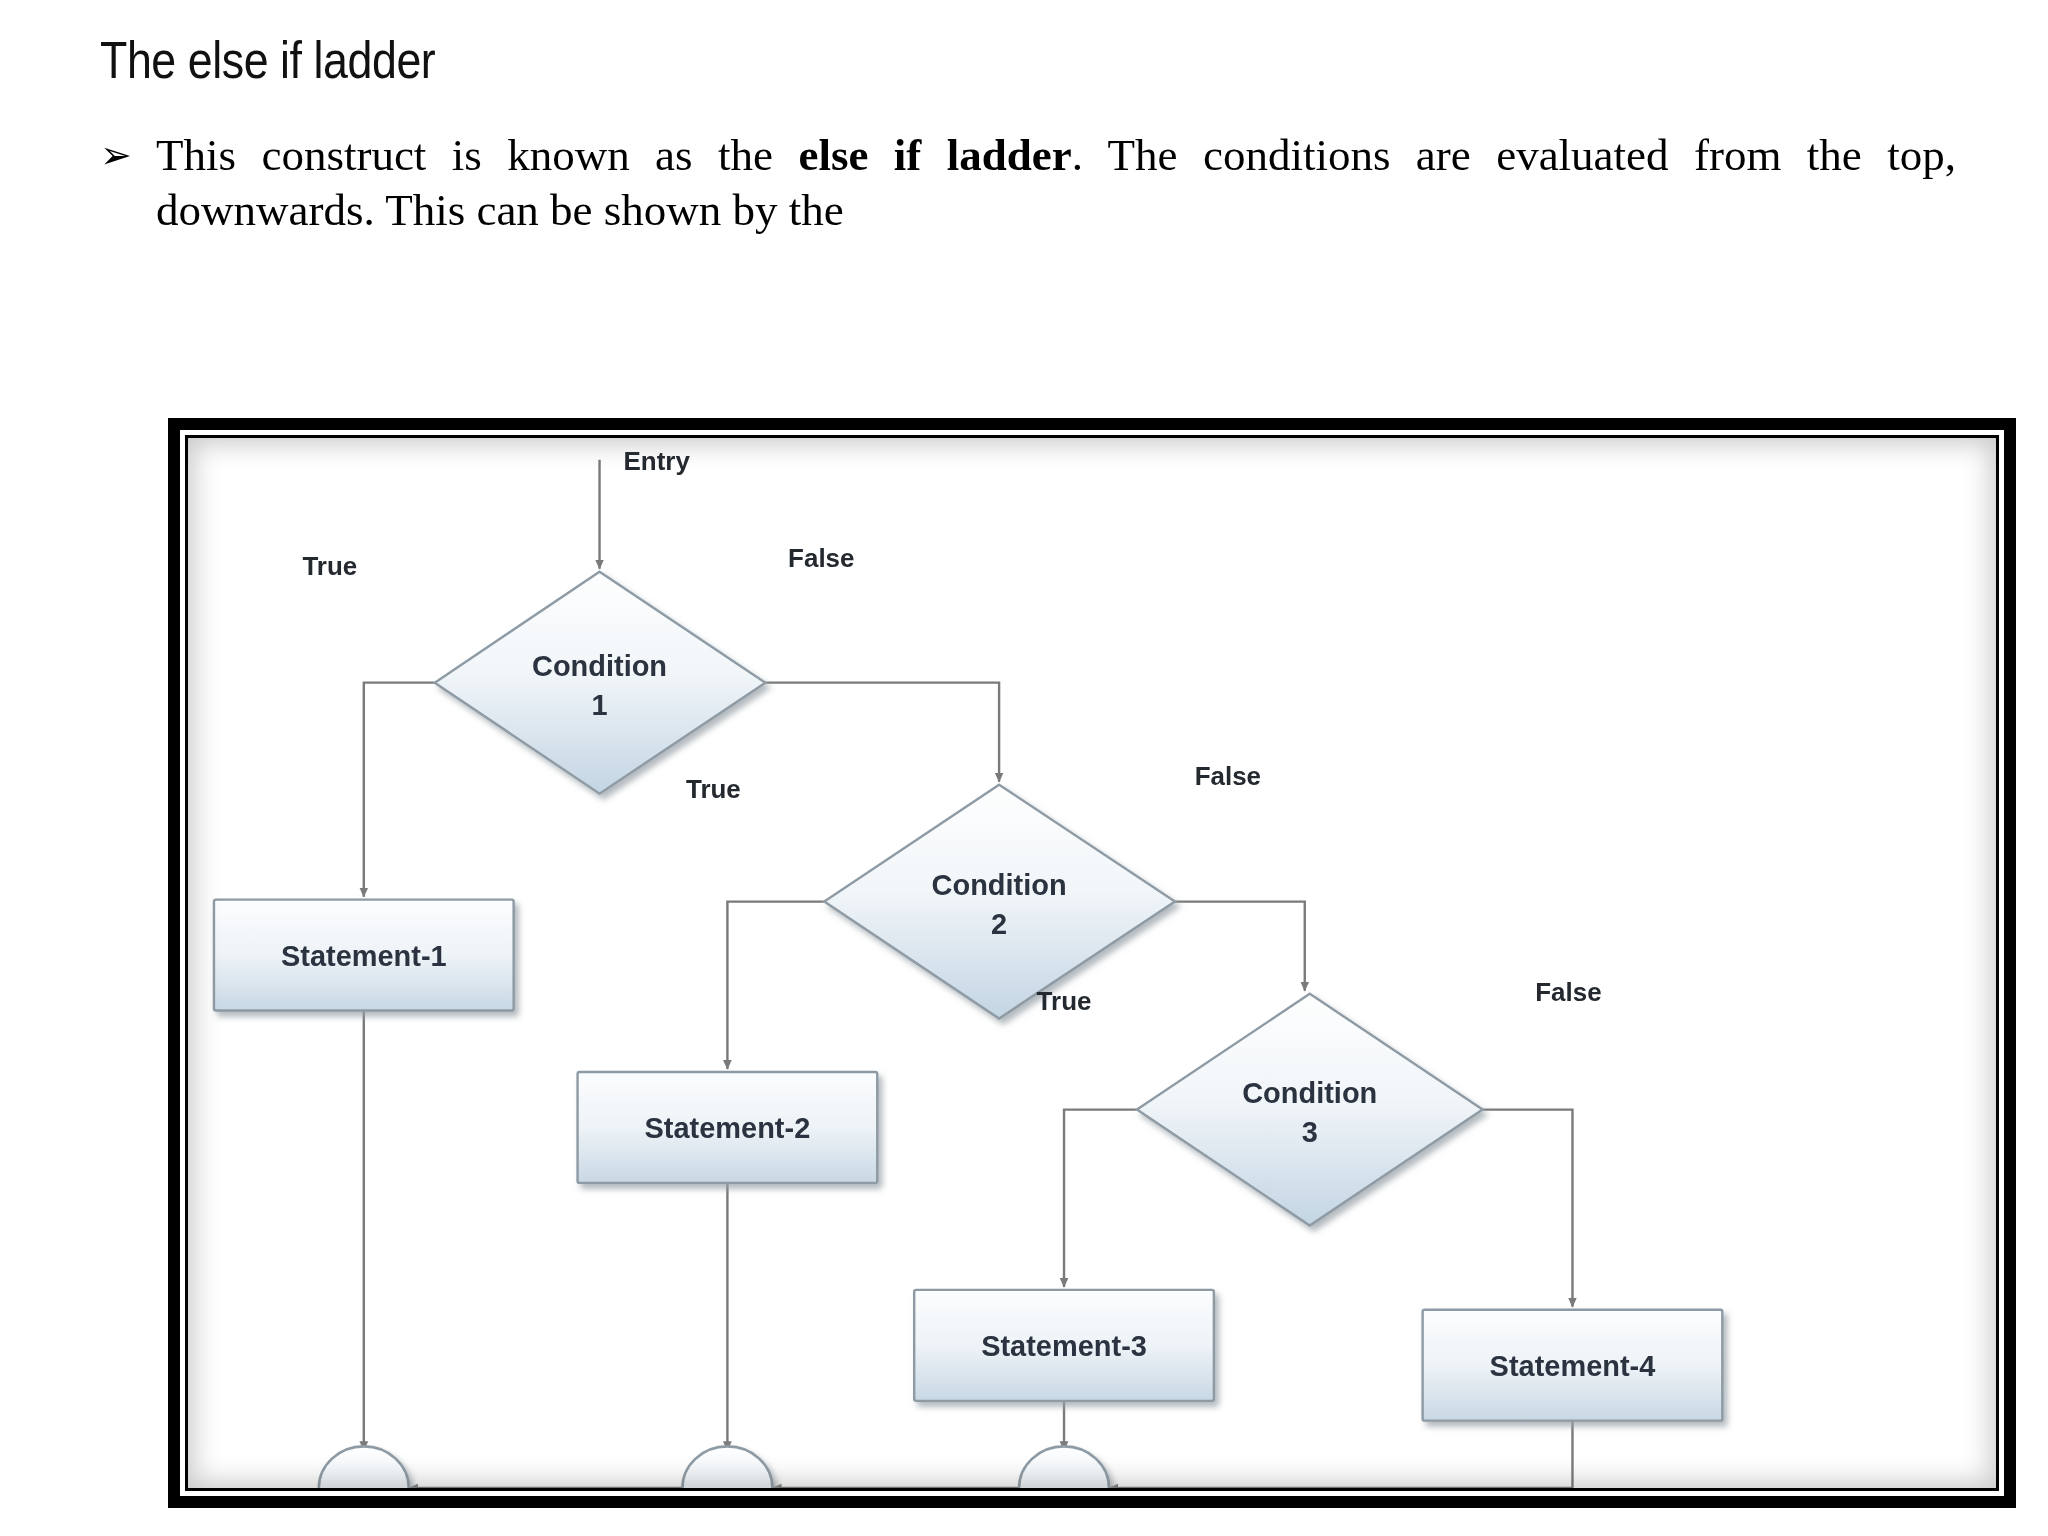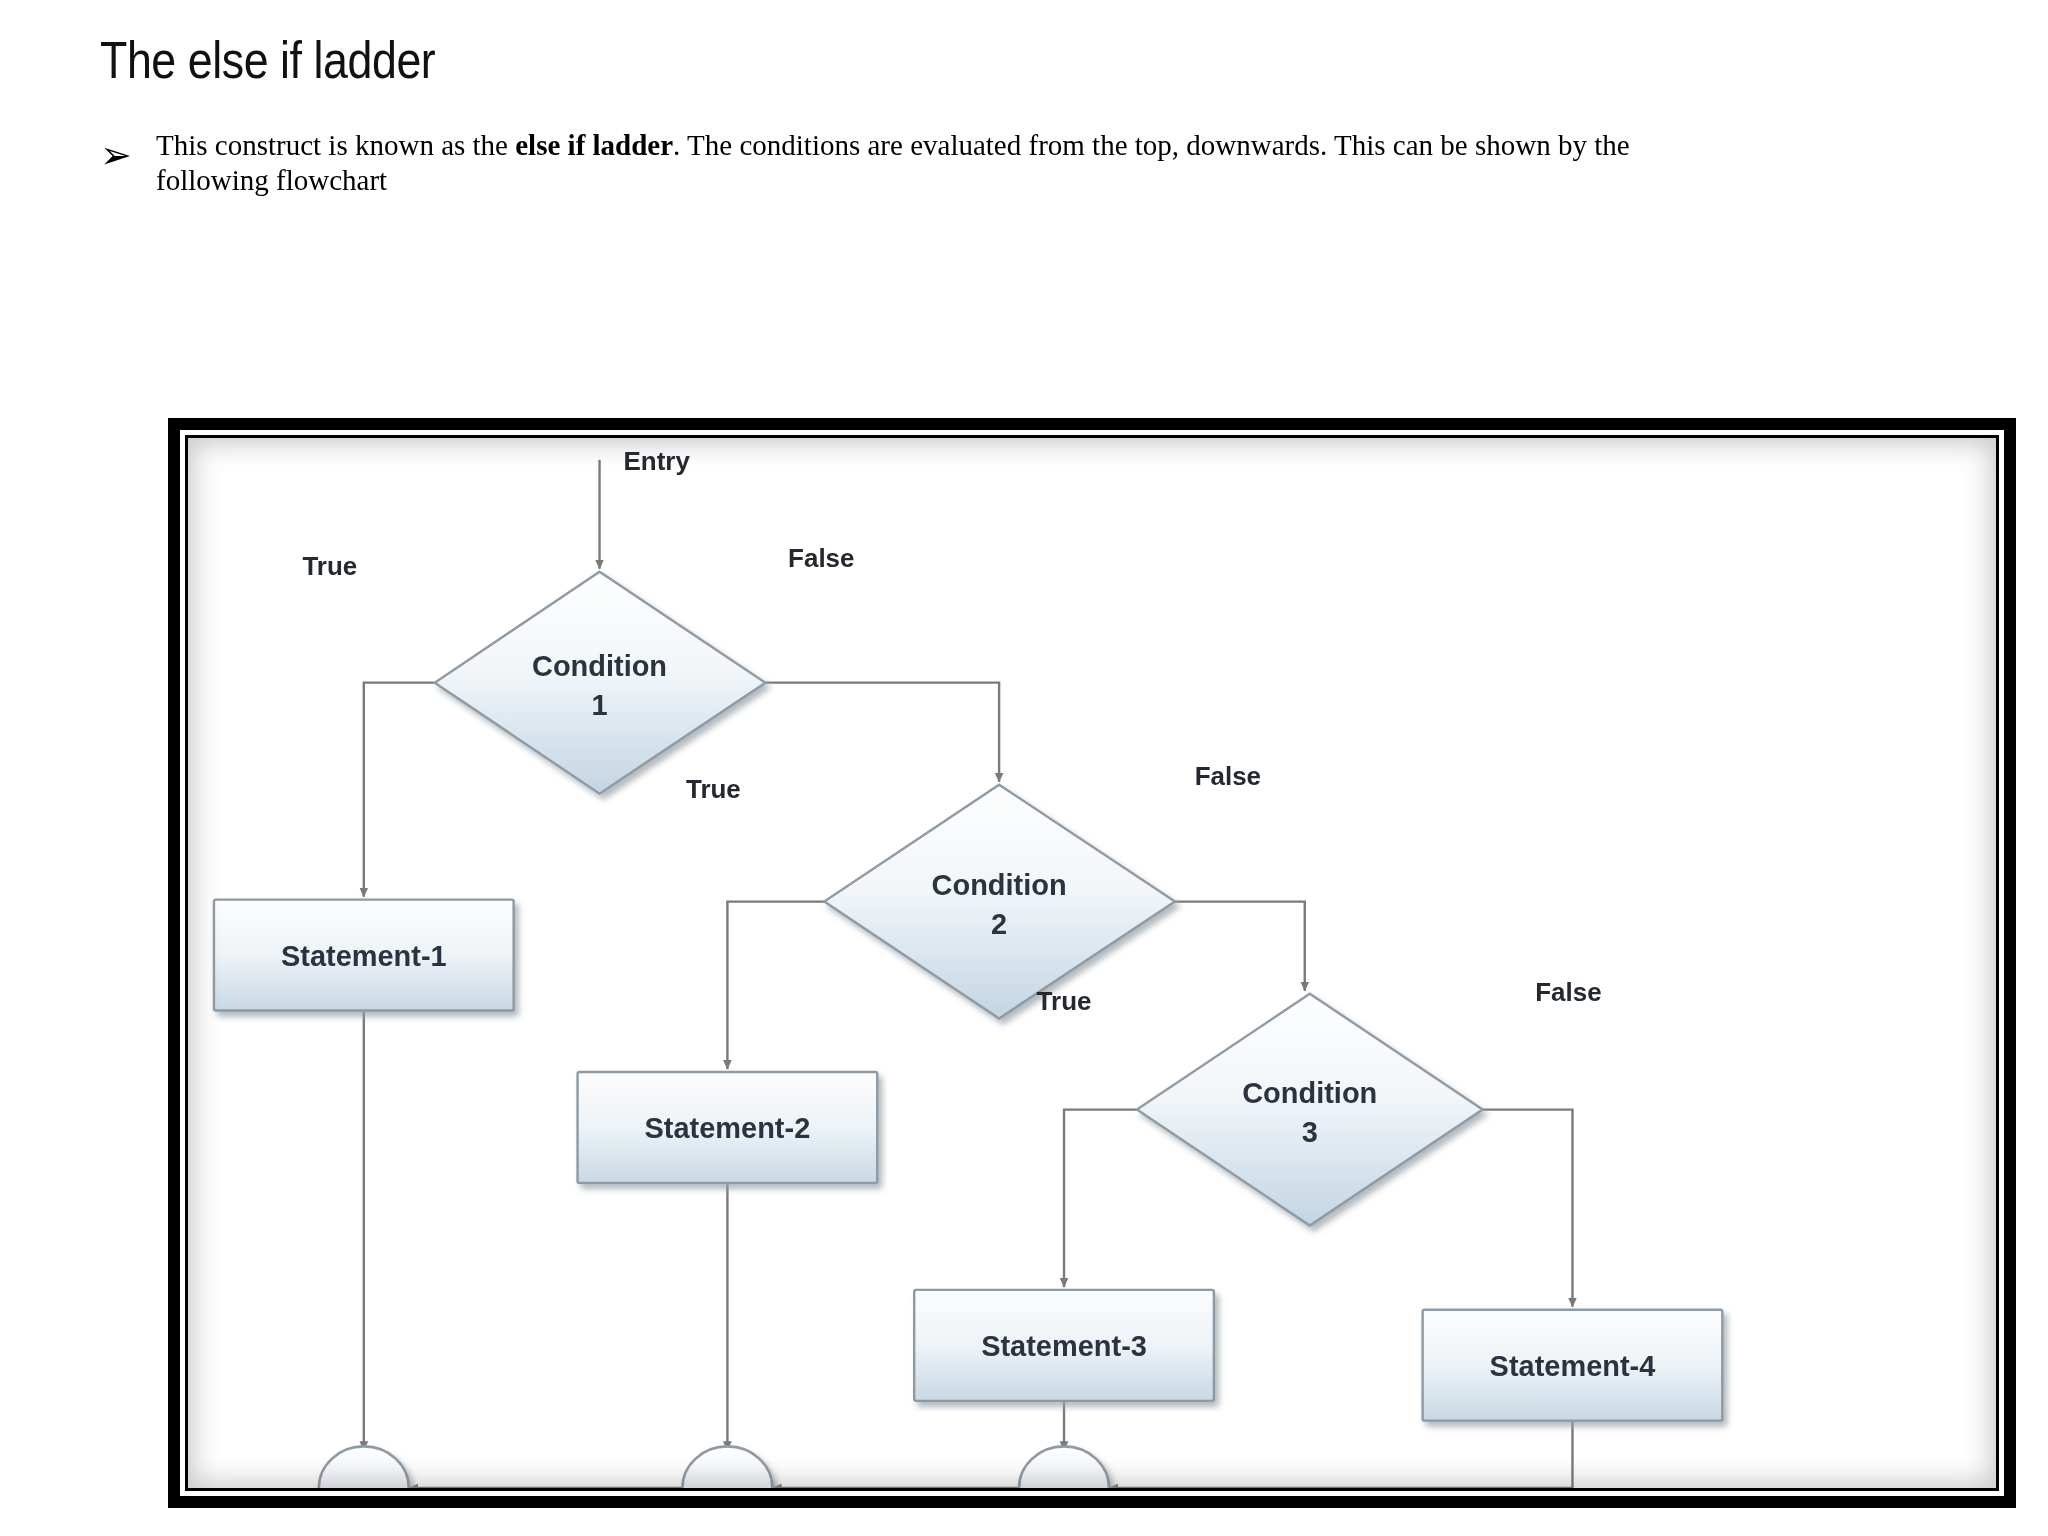--- a/index.html
+++ b/index.html
@@ -43,21 +43,21 @@
     font-family: "DejaVu Sans", sans-serif;
     font-size: 38px;
     line-height: 1;
     color: #000000;
     width: 56px;
     flex: 0 0 56px;
     padding-top: 8px;
   }
   #bullet-text {
     font-family: "Liberation Serif", serif;
-    font-size: 29px;
+    font-size: 45px;
     line-height: 1.22;
     color: #000000;
     text-align: justify;
     text-justify: inter-word;
     width: 1800px;
   }
   #bullet-text .b { font-weight: bold; }
   #bullet-text .lastline { display: block; text-align: left; }
 
   
@@ -104,21 +104,21 @@
     fill: #23292f;
   }
 </style>
 </head>
 <body>
 
 <div id="slide-title">The else if ladder</div>
 
 <div id="bullet-block">
   <span id="bullet-marker">➢</span>
-  <div id="bullet-text"><span>This construct is known as the </span><span class="b">else if ladder</span><span>. The conditions are evaluated from the top, downwards. This can be shown by the </span><span class="lastline">following flowchart</span></div>
+  <div id="bullet-text"><span>This construct is known as the </span><span class="b">else if ladder</span><span>. The conditions are evaluated from the top, downwards. This can be shown by the </span></div>
 </div>
 
 <div id="flowchart-frame">
   <div id="flowchart-inner">
 
     <svg id="flowchart-svg" viewBox="0 0 1810 1060" preserveAspectRatio="none">
       <defs>
         <linearGradient id="shapeGrad" x1="0" y1="0" x2="0" y2="1">
           <stop offset="0%" stop-color="#fdfefe"></stop>
           <stop offset="45%" stop-color="#f2f6f9"></stop>

